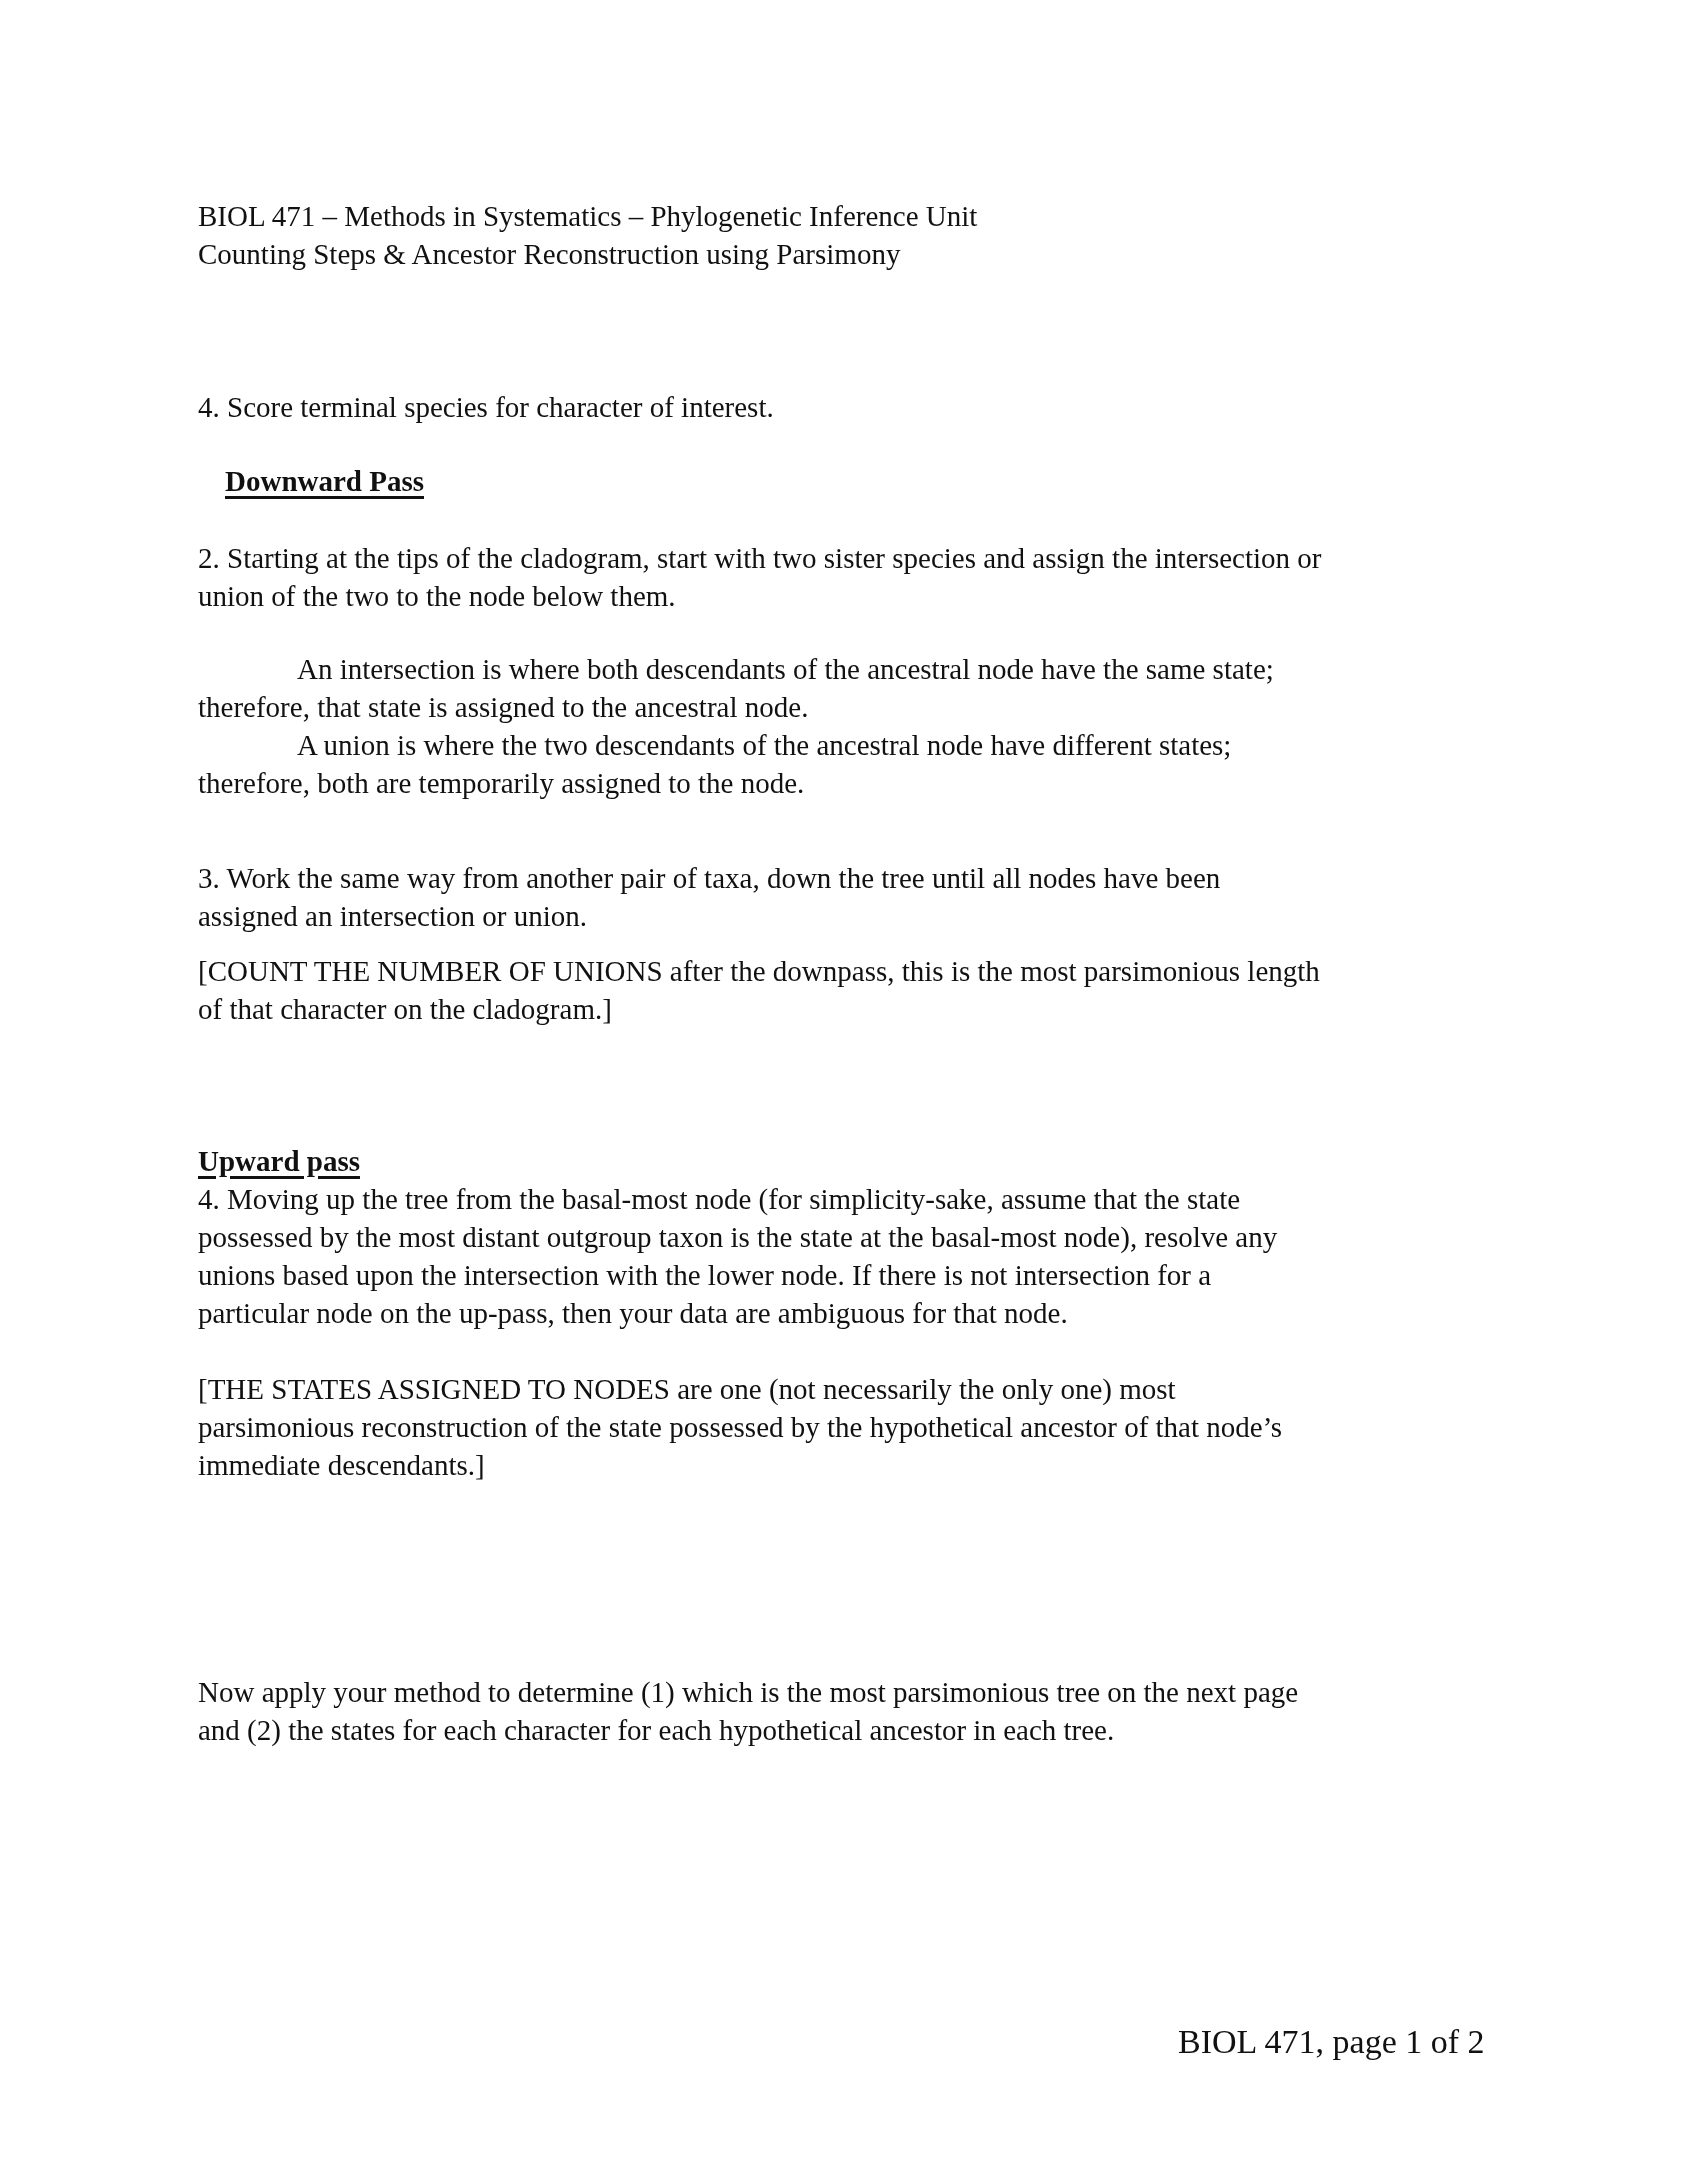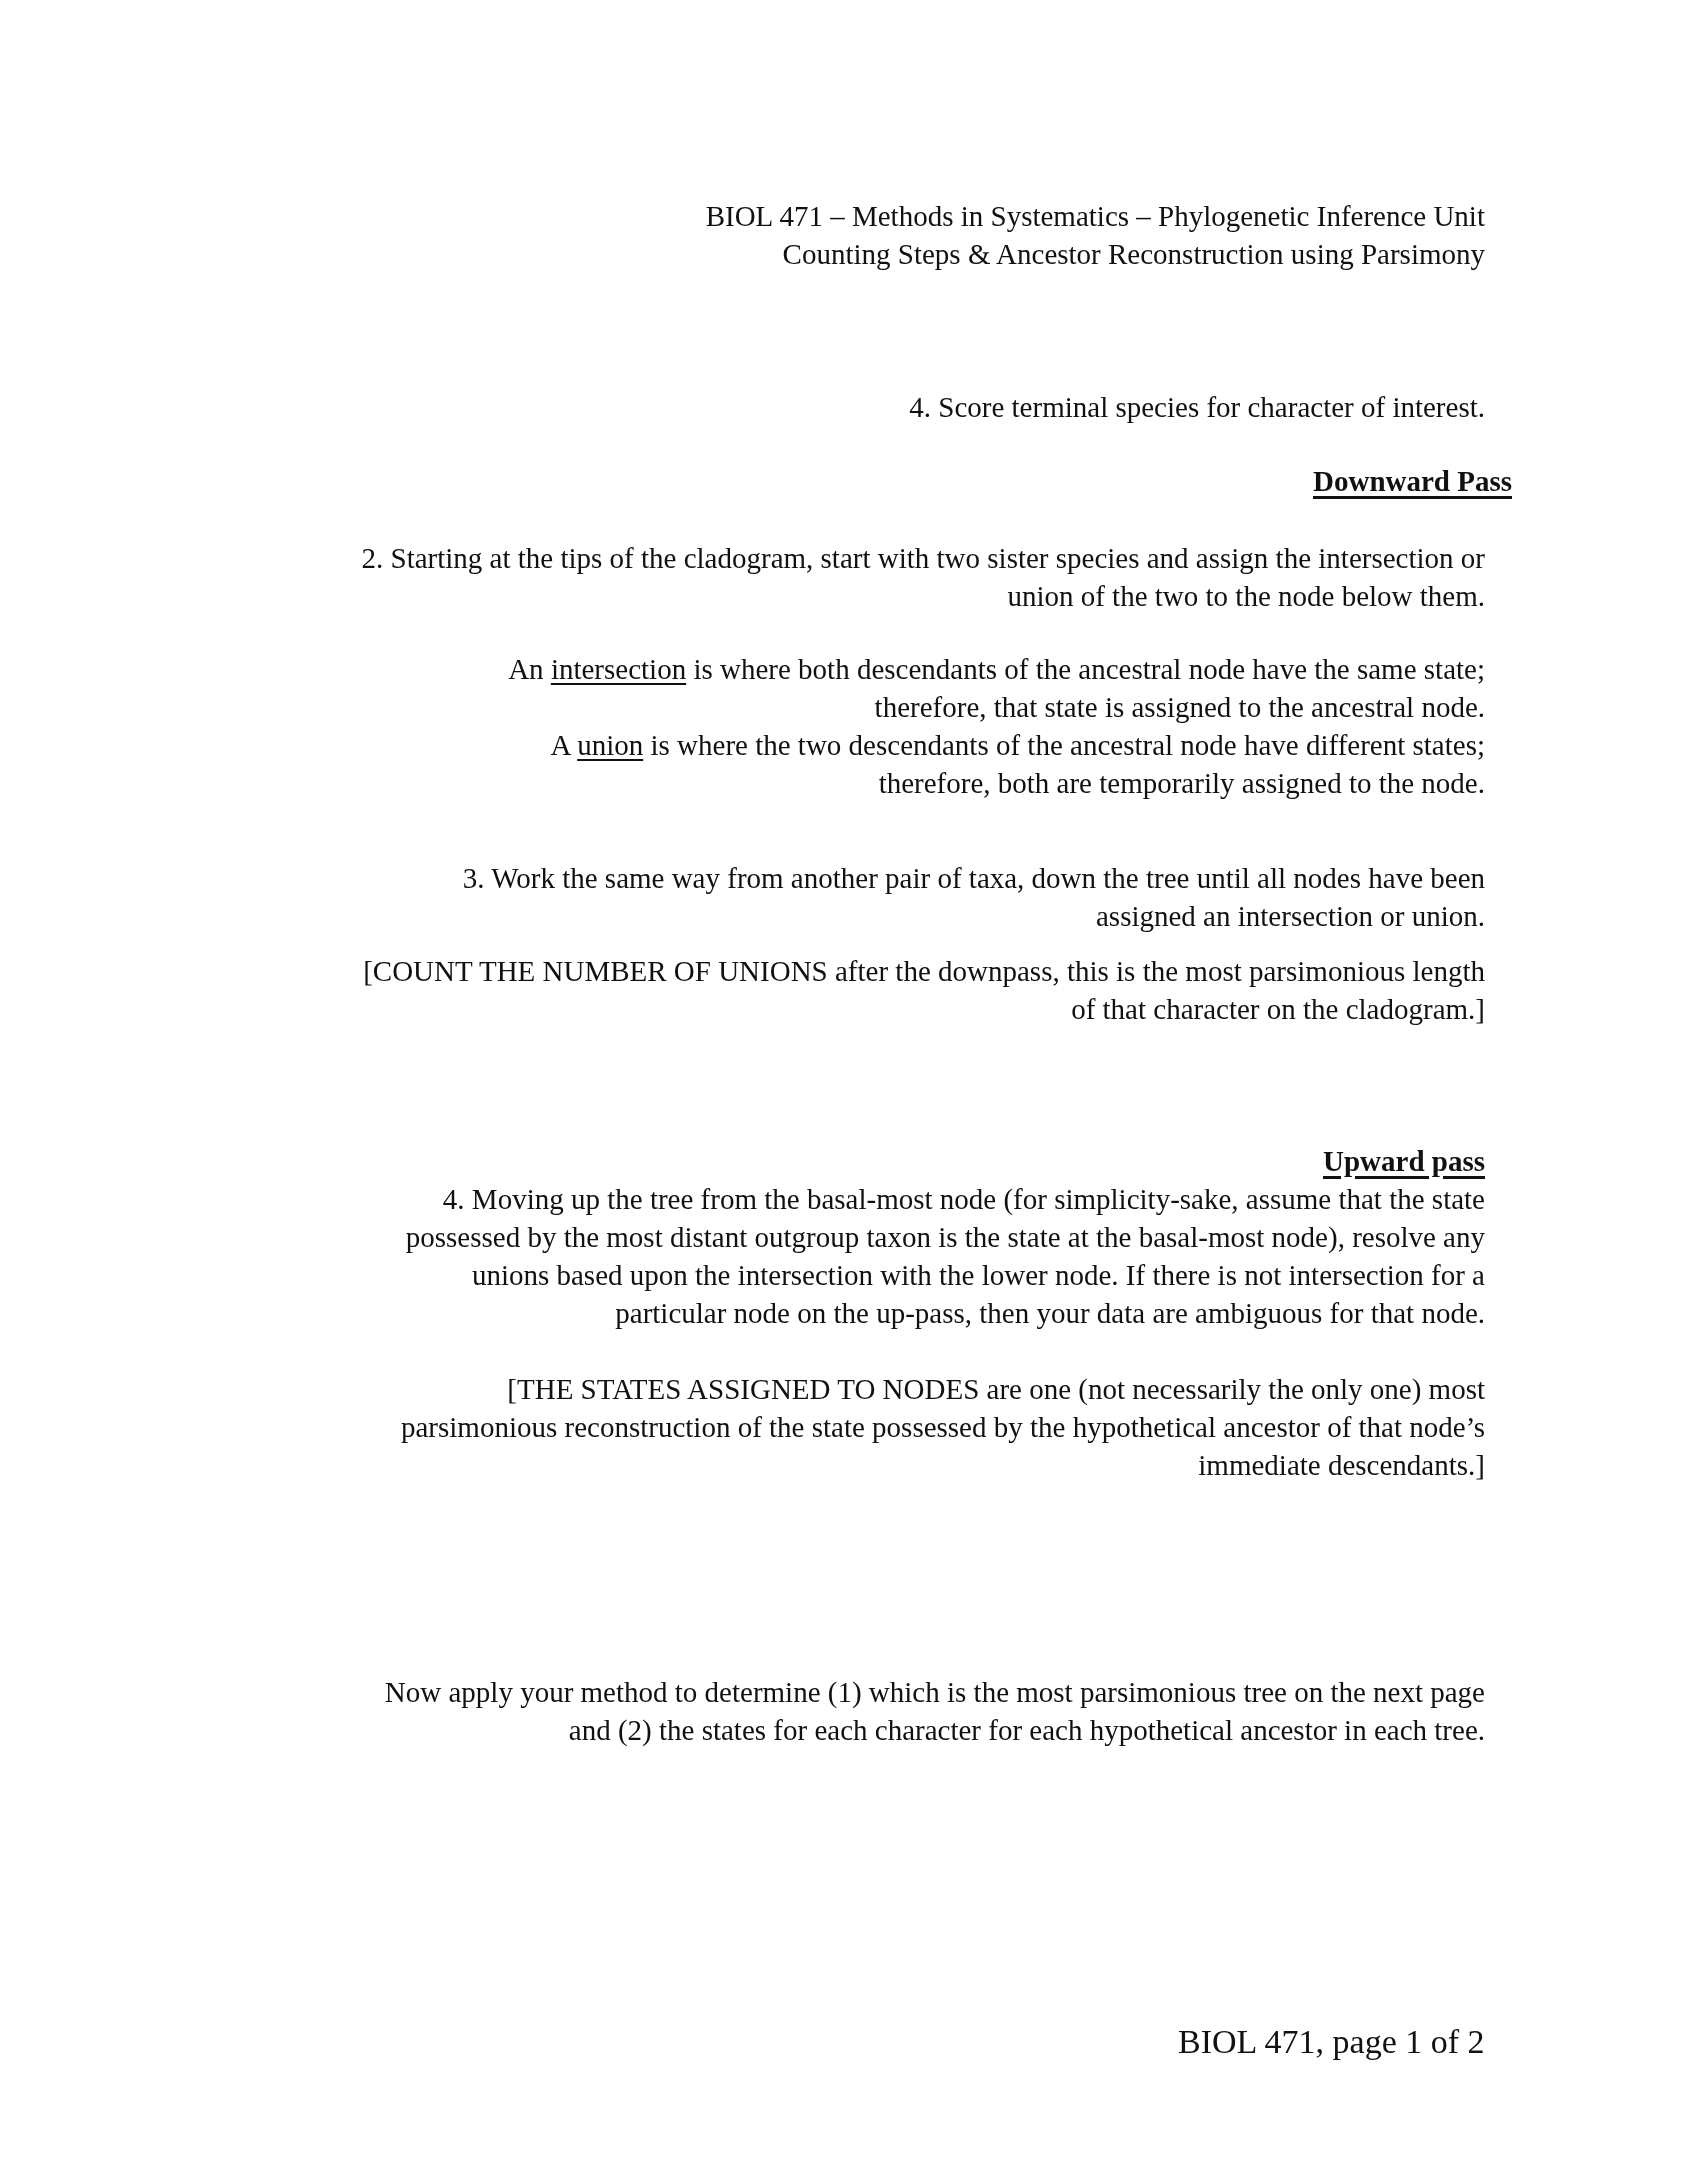--- a/index.html
+++ b/index.html
@@ -14,21 +14,20 @@
       overflow: hidden;
       font-family: "Liberation Serif", "DejaVu Serif", serif;
       color: #111111;
     }
     .page {
       position: absolute;
       left: 0; top: 0;
       width: 1683px;
       height: 2178px;
       background: #ffffff;
-      text-align: right;
     }
     .block {
       position: absolute;
       left: 198px;
       width: 1287px;
       font-size: 29px;
       line-height: 38px;
       margin: 0;
     }
     .title-block { top: 197px; }
@@ -44,21 +43,20 @@
     .apply { top: 1673px; }
 
     .heading {
       font-weight: bold;
       text-decoration: underline;
       text-decoration-thickness: 3px;
       text-underline-offset: 5px;
     }
     .indent { padding-left: 99px; }
     .ul {
-      text-decoration: underline;
       text-decoration-thickness: 2px;
       text-underline-offset: 4px;
     }
     .line { display: block; white-space: nowrap; }
     .footer {
       position: absolute;
       left: 1178px;
       top: 2024px;
       font-size: 34px;
       line-height: 36px;

